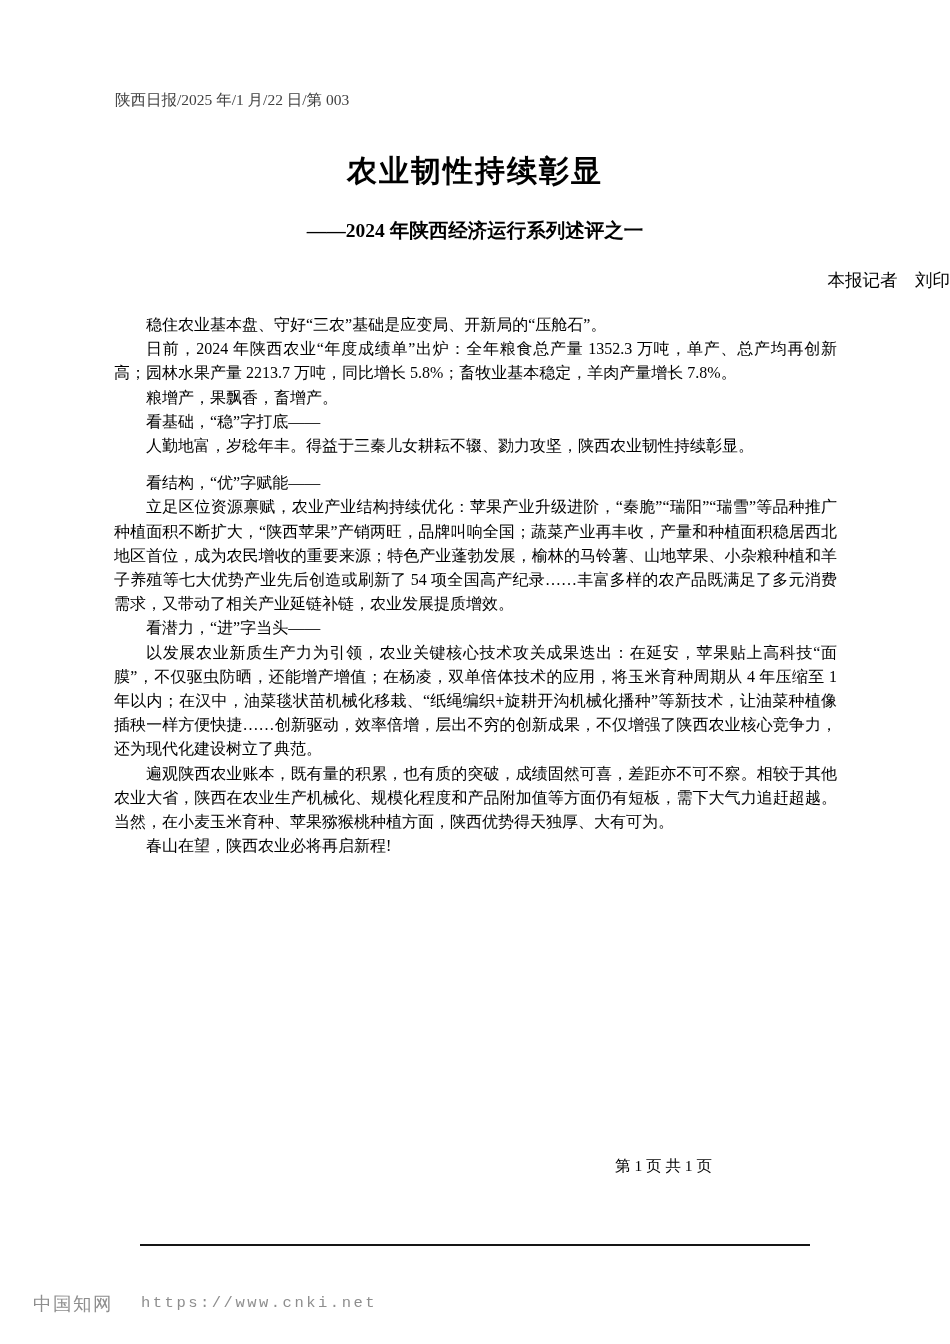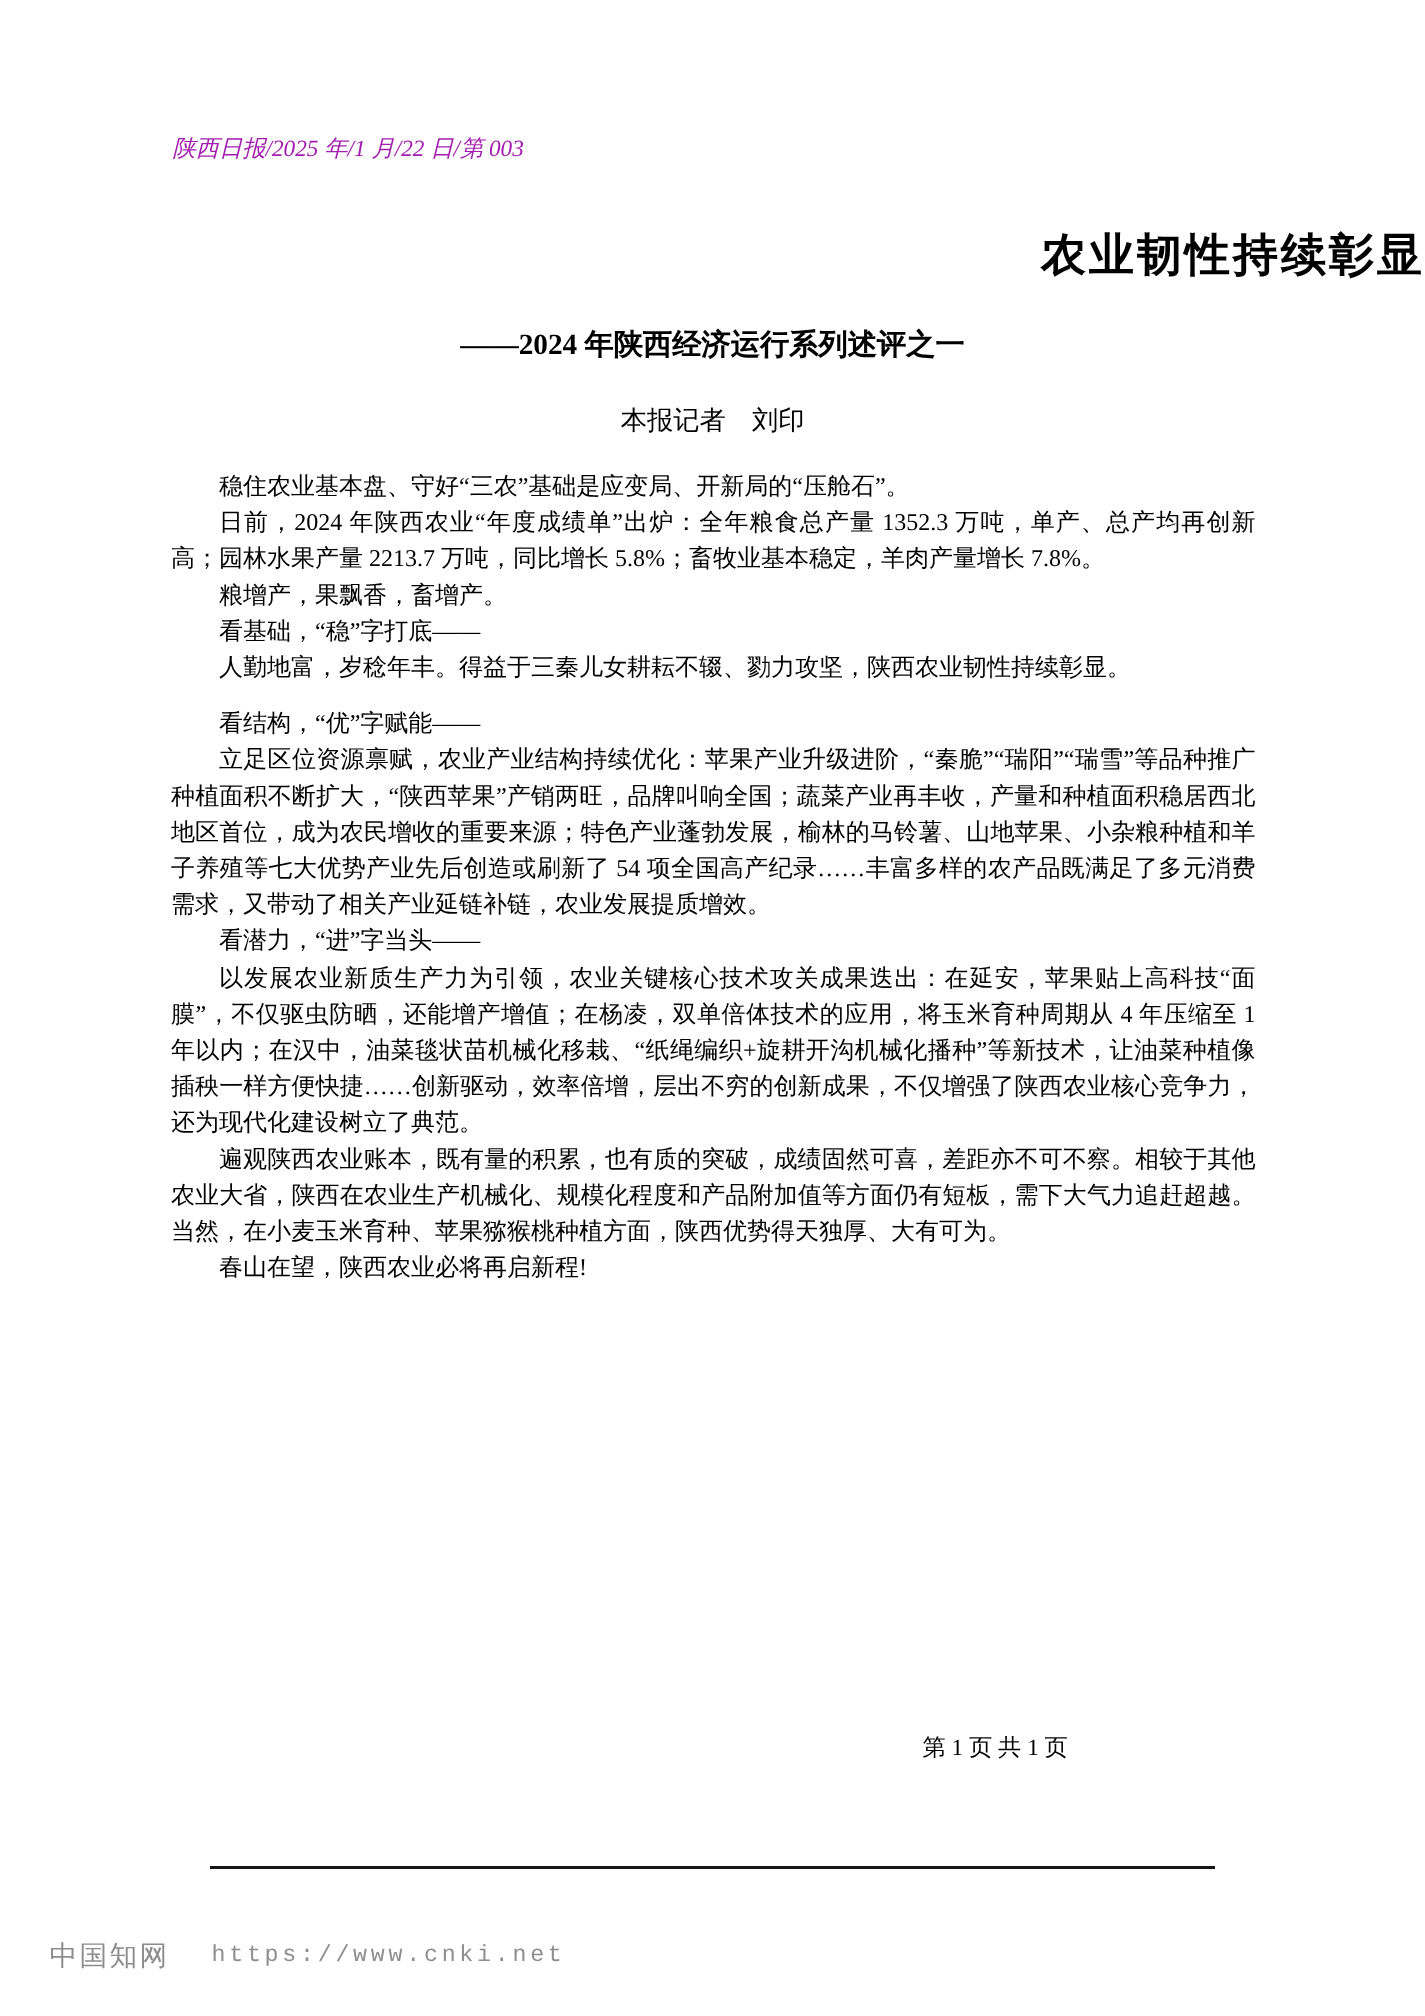--- a/index.html
+++ b/index.html
@@ -9,43 +9,42 @@
     position:relative;
     font-family:"Liberation Serif", serif;
     color:#000000;
     overflow:hidden;
   }
   .page { position:absolute; inset:0; background:#ffffff; }
 
   .source-header {
     position:absolute; left:115px; top:88px;
     font-size:15.5px; line-height:23.5px;
-    color:#a21caf;
-    font-style:italic;
+    color:#404040;
   }
 
   .article-title {
     position:absolute; left:0; right:0; top:150px;
-    text-align:right;
+    text-align:center;
     font-family:"Liberation Sans", sans-serif;
     font-size:30px; font-weight:bold;
     line-height:42px;
     letter-spacing:2px;
   }
 
   .article-subtitle {
     position:absolute; left:0; right:0; top:216px;
     text-align:center;
     font-size:19.5px; font-weight:bold;
     line-height:30px;
   }
 
   .article-byline {
     position:absolute; left:0; right:0; top:266px;
-    text-align:center;
+    text-align:right;
     font-size:17.5px;
     line-height:28px;
   }
 
   .article-body {
     position:absolute; left:114px; top:313px; width:723px;
     font-size:16px; line-height:24.2px;
     text-align:justify;
   }
   .article-body p.para {

